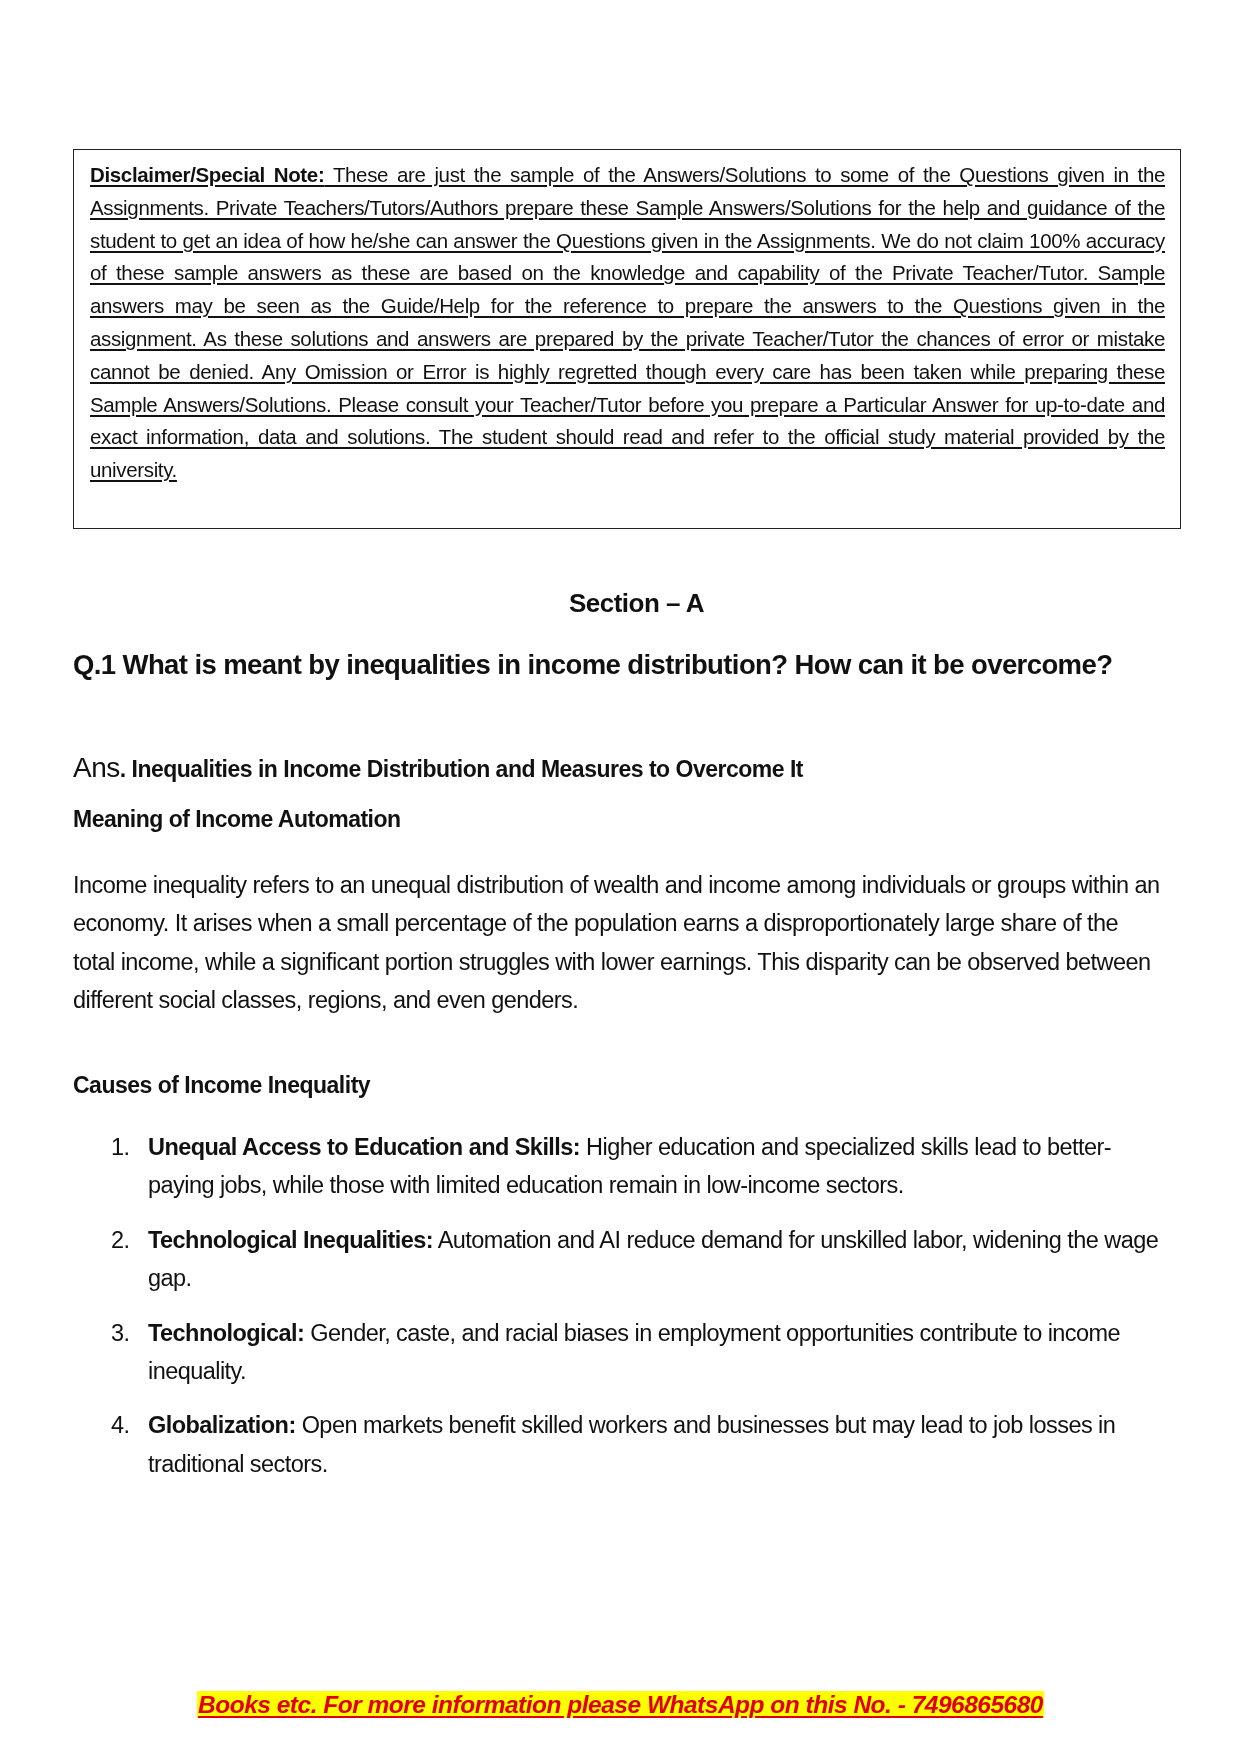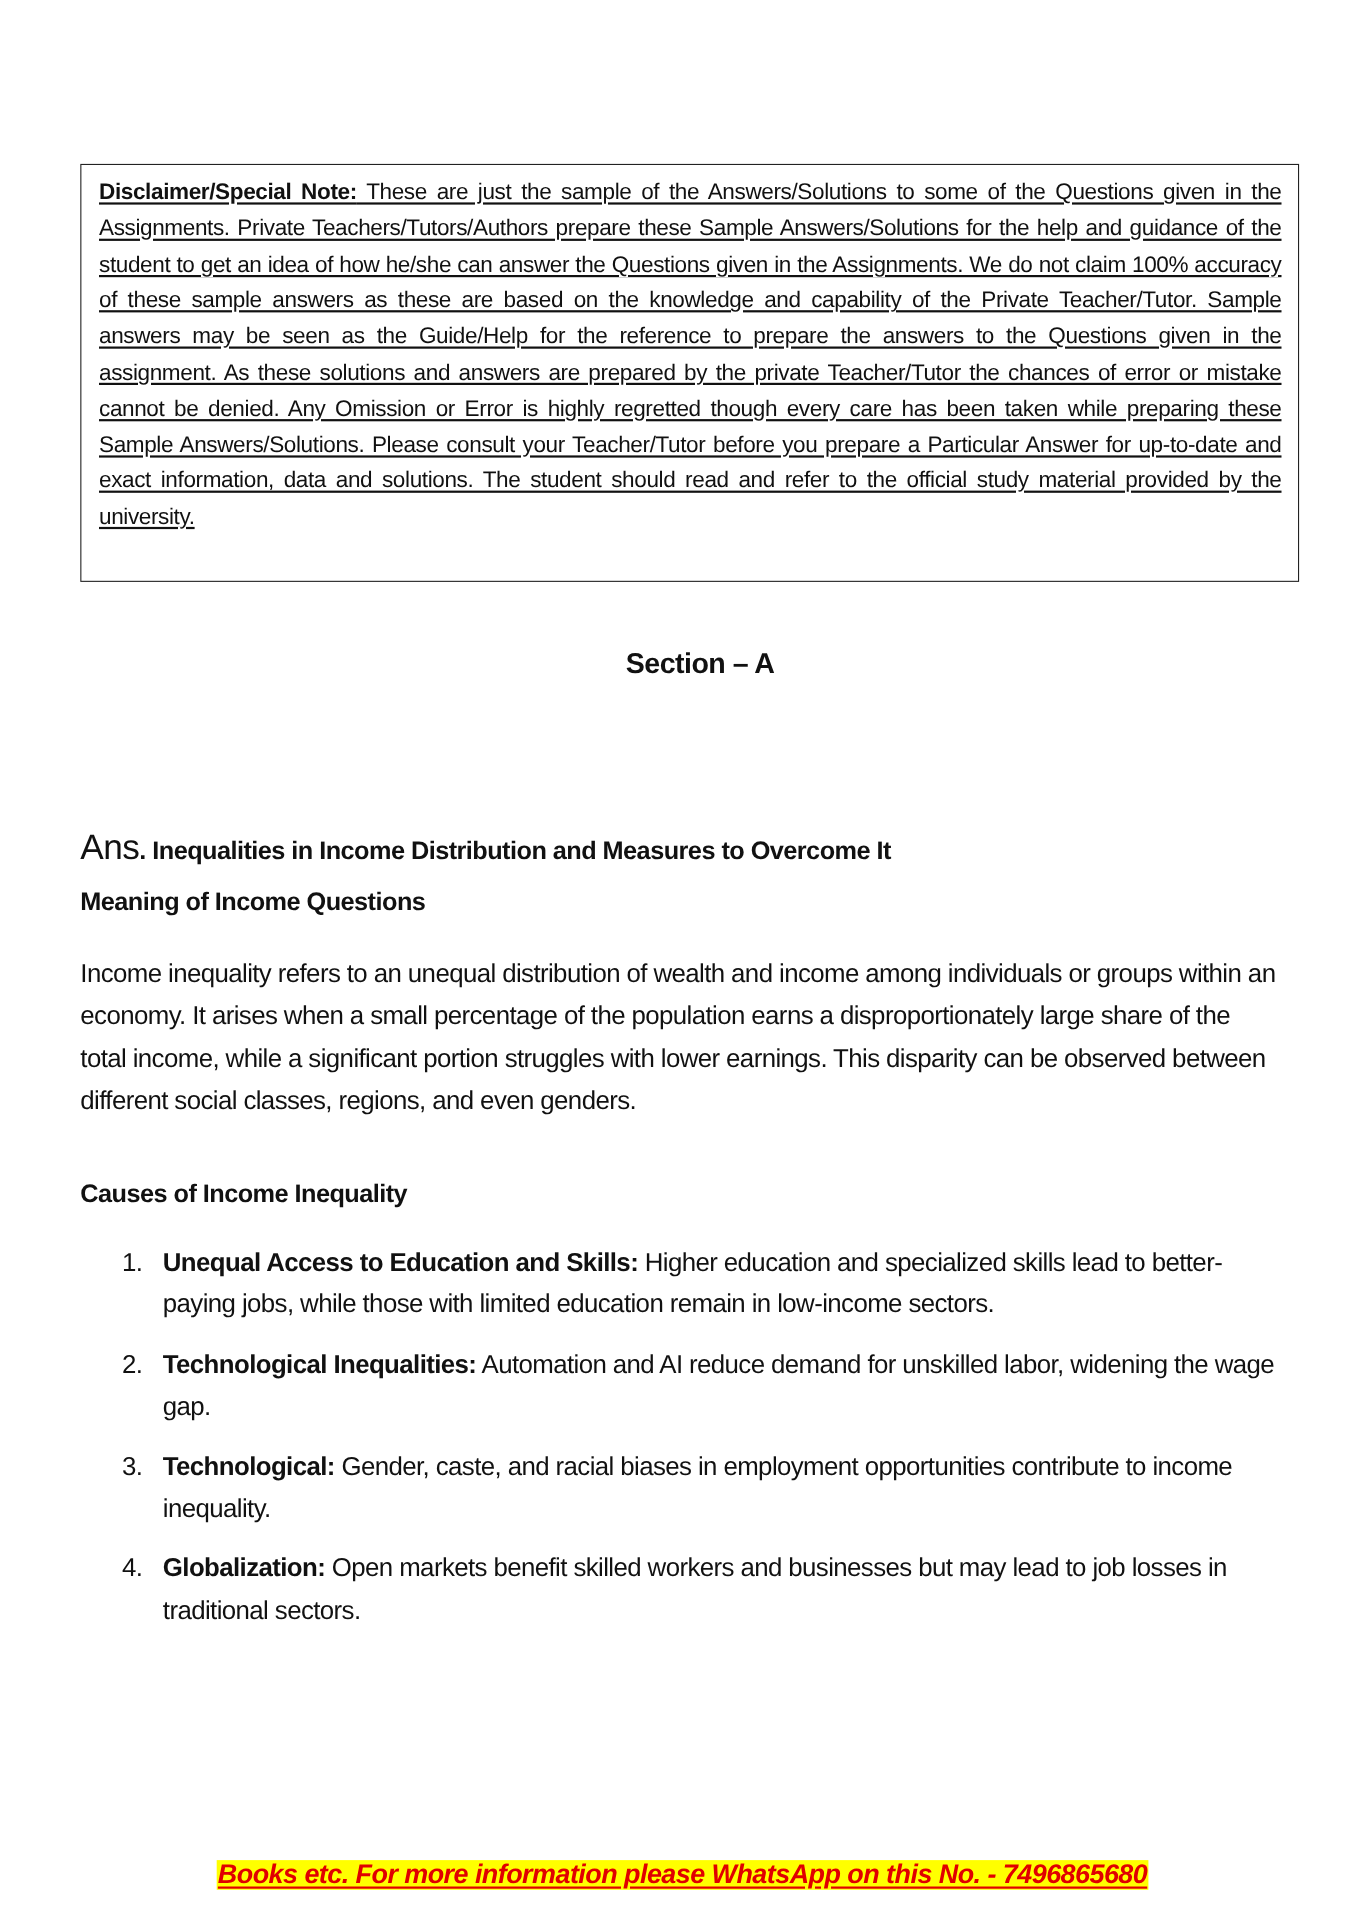--- a/index.html
+++ b/index.html
@@ -26,21 +26,21 @@
       font-weight: bold; font-size: 26px; letter-spacing: -0.5px;
     }
     .question {
       position: absolute; left: 73px; top: 642px; width: 1090px;
       font-weight: bold; font-size: 27.5px; line-height: 45px; letter-spacing: -0.6px; margin: 0;
     }
     .ans-line {
       position: absolute; left: 73px; top: 752px; width: 1100px; margin: 0;
       font-weight: bold; font-size: 23px; letter-spacing: -0.5px;
     }
-    .ans-line .ans-prefix { font-size: 32px; font-weight: normal; letter-spacing: -0.5px; }
+    .ans-line .ans-prefix { font-size: 28px; font-weight: normal; letter-spacing: -0.5px; }
     .sub-heading {
       position: absolute; left: 73px; margin: 0;
       font-weight: bold; font-size: 23px; letter-spacing: -0.5px;
     }
     .para {
       position: absolute; left: 73px; top: 866px; width: 1090px; margin: 0;
       font-size: 23.5px; line-height: 38.4px; letter-spacing: -0.55px;
     }
     .cause-list { position: absolute; left: 73px; top: 1128px; width: 1100px; margin: 0; padding: 0; list-style: none; }
     .cause-item { position: relative; padding-left: 75px; font-size: 23.5px; line-height: 38.4px; letter-spacing: -0.55px; margin-bottom: 16px; }
@@ -58,24 +58,25 @@
 <body>
 
 <div class="page">
 
   <div class="disclaimer-box">
     <p class="disclaimer-text"><span class="lead">Disclaimer/Special Note:</span><span> These are just the sample of the Answers/Solutions to some of the Questions given in the Assignments. Private Teachers/Tutors/Authors prepare these Sample Answers/Solutions for the help and guidance of the student to get an idea of how he/she can answer the Questions given in the Assignments. We do not claim 100% accuracy of these sample answers as these are based on the knowledge and capability of the Private Teacher/Tutor. Sample answers may be seen as the Guide/Help for the reference to prepare the answers to the Questions given in the assignment. As these solutions and answers are prepared by the private Teacher/Tutor the chances of error or mistake cannot be denied. Any Omission or Error is highly regretted though every care has been taken while preparing these Sample Answers/Solutions. Please consult your Teacher/Tutor before you prepare a Particular Answer for up-to-date and exact information, data and solutions. The student should read and refer to the official study material provided by the university.</span></p>
   </div>
 
   <div class="section-title">Section – A</div>
 
+  <p class="question">Q.1 What is meant by inequalities in income distribution? How can it be overcome?</p>
 
   <p class="ans-line"><span class="ans-prefix">Ans</span><span>. Inequalities in Income Distribution and Measures to Overcome It</span></p>
 
-  <p class="sub-heading" style="top:806px;">Meaning of Income Questions</p>
+  <p class="sub-heading" style="top:806px;">Meaning of Income Automation</p>
 
   <p class="para">Income inequality refers to an unequal distribution of wealth and income among individuals or groups within an economy. It arises when a small percentage of the population earns a disproportionately large share of the total income, while a significant portion struggles with lower earnings. This disparity can be observed between different social classes, regions, and even genders.</p>
 
   <p class="sub-heading" style="top:1072px;">Causes of Income Inequality</p>
 
   <ol class="cause-list">
     <li class="cause-item">
       <span class="cause-num">1.</span><span class="cause-title">Unequal Access to Education and Skills:</span><span> Higher education and specialized skills lead to better-paying jobs, while those with limited education remain in low-income sectors.</span>
     </li>
     <li class="cause-item">

